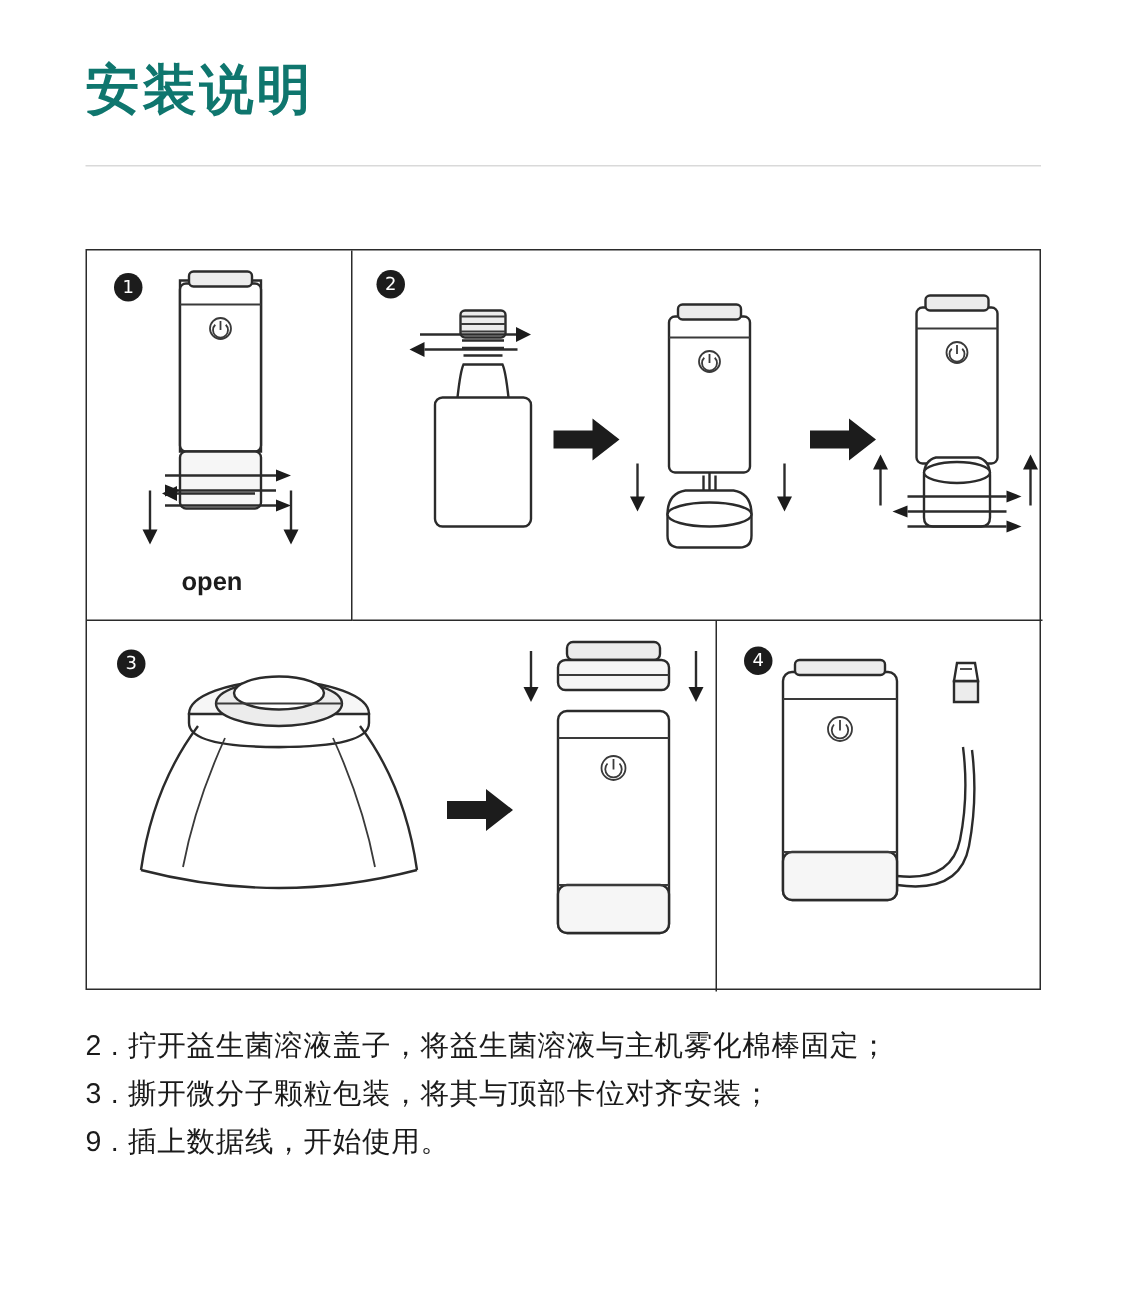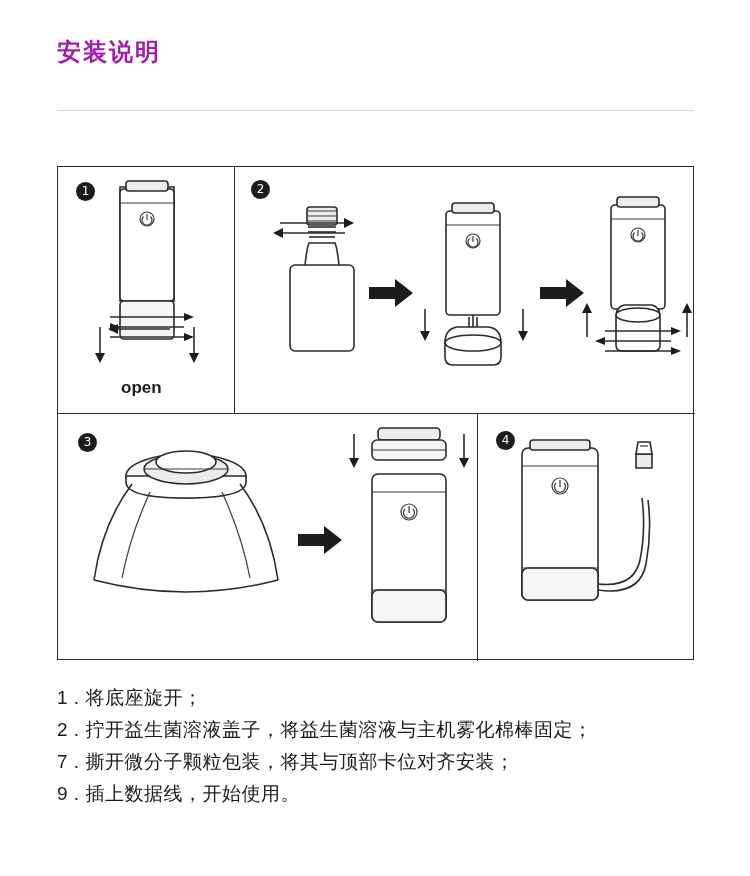--- a/index.html
+++ b/index.html
@@ -18,24 +18,24 @@
   .page {
     position: absolute;
     left: 0; top: 0;
     width: 750px;
     height: 876px;
   }
   .title {
     position: absolute;
     left: 57px;
     top: 36px;
-    font-size: 24px;
+    font-size: 36px;
     font-weight: bold;
     letter-spacing: 2px;
-    color: #a21caf;
+    color: #0f766e;
   }
   .title-rule {
     position: absolute;
     left: 57px;
     top: 110px;
     width: 637px;
     height: 1px;
     background: #d9d9d9;
   }
 
@@ -268,19 +268,18 @@
 
         <path class="fillgray" d="M158 40 h16 v14 h-16 z"></path>
         <path class="fillwhite" d="M160 28 h12 l2 12 h-16 z"></path>
         <line class="ln-thin" x1="162" y1="32" x2="170" y2="32"></line>
       </svg>
     </div>
 
   </div>
 
   <div class="instructions">
-    <div class="instr-line">1 . 将底座旋开；</div>
     <div class="instr-line">2 . 拧开益生菌溶液盖子，将益生菌溶液与主机雾化棉棒固定；</div>
-    <div class="instr-line">7 . 撕开微分子颗粒包装，将其与顶部卡位对齐安装；</div>
+    <div class="instr-line">3 . 撕开微分子颗粒包装，将其与顶部卡位对齐安装；</div>
     <div class="instr-line">9 . 插上数据线，开始使用。</div>
   </div>
 
 </div>
 
 </body></html>

